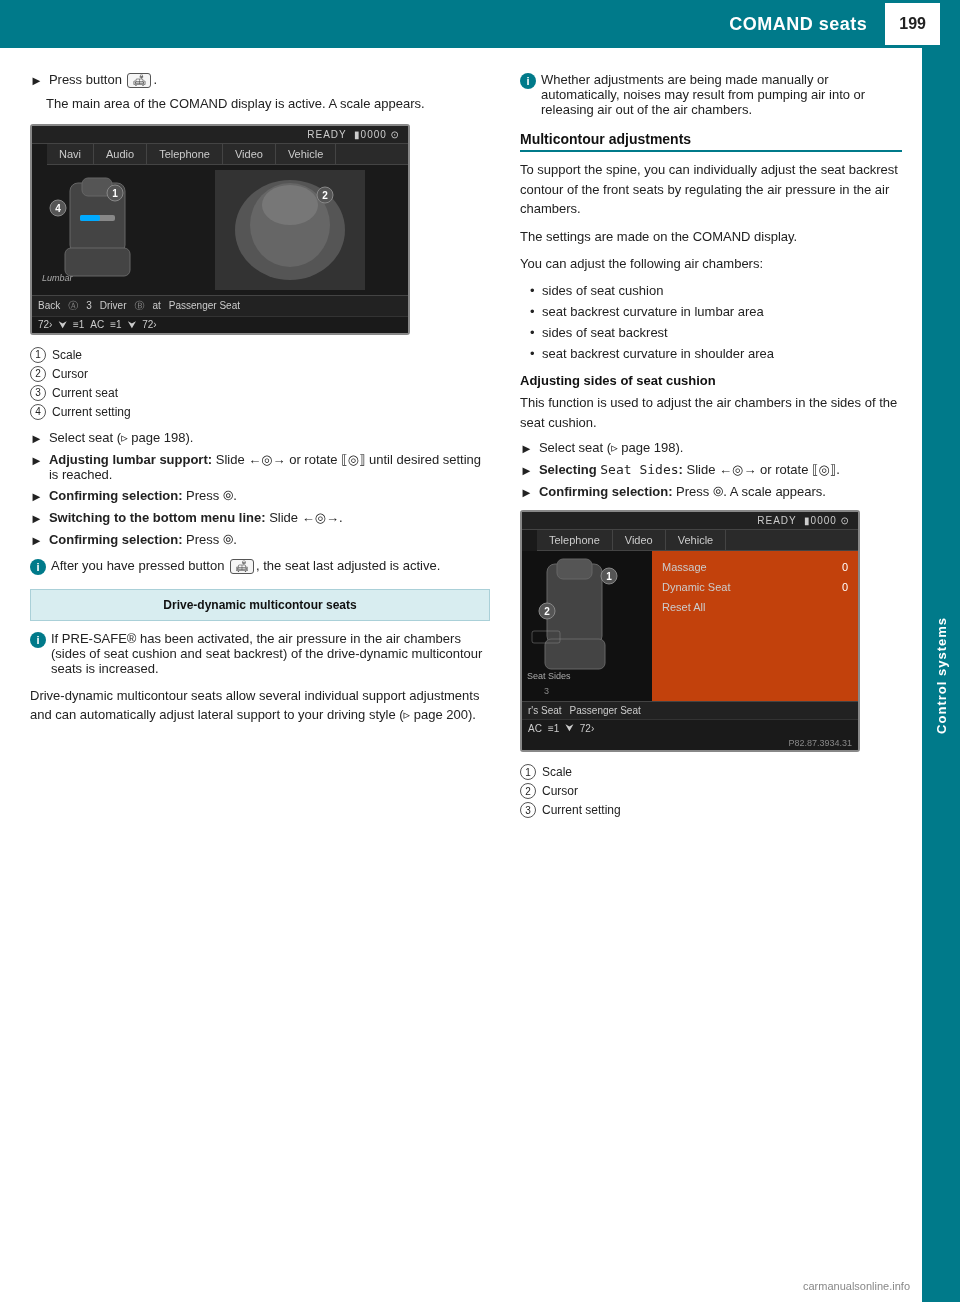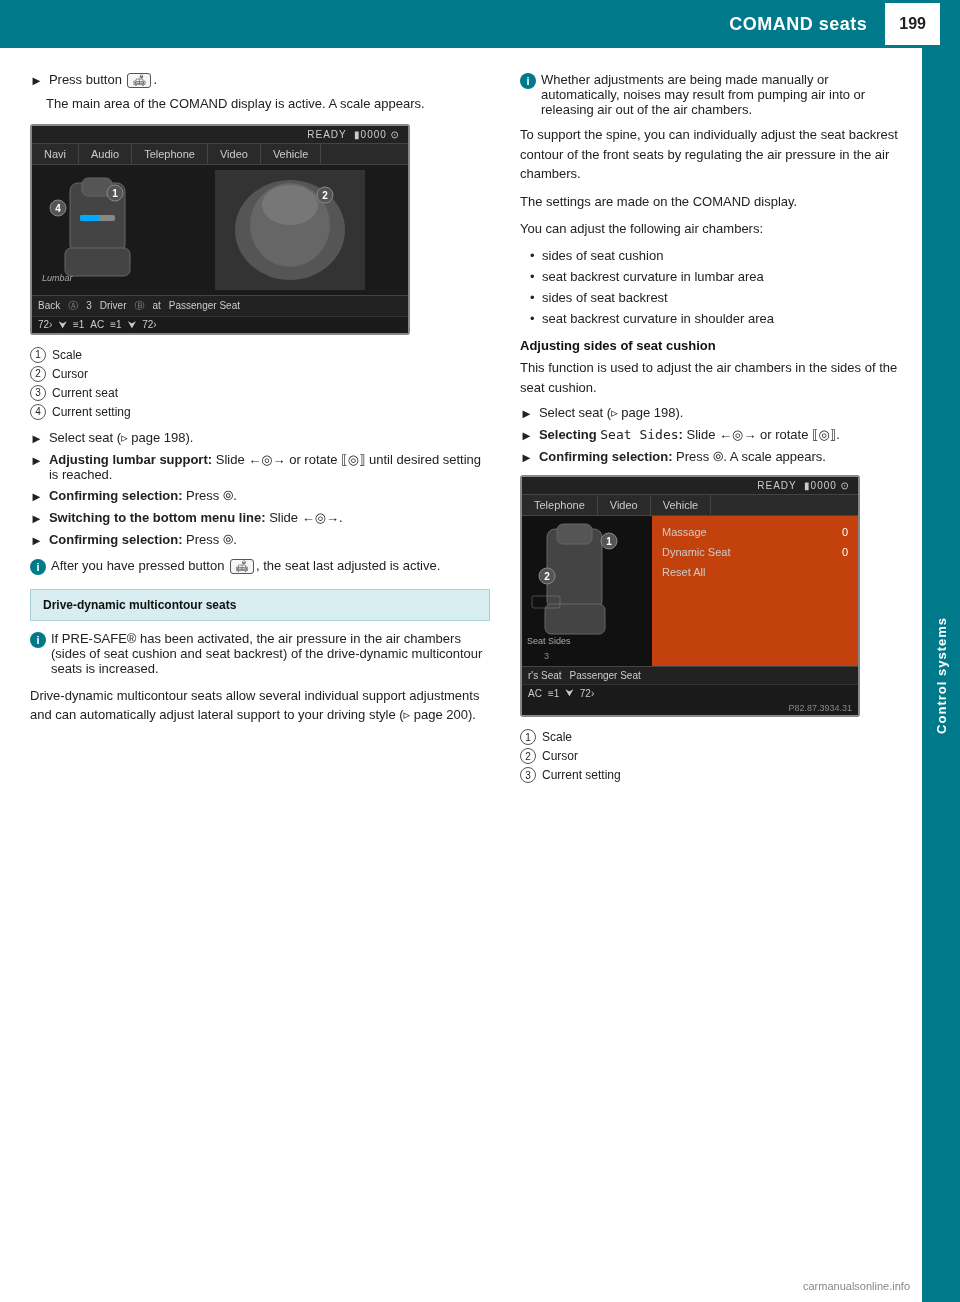--- a/index.html
+++ b/index.html
@@ -127,20 +127,21 @@
     }
     .comand-status {
       font-size: 10px;
       color: #ccc;
       letter-spacing: 1px;
     }
     .comand-nav-bar {
       display: flex;
       background: #2a2a2a;
       border-bottom: 1px solid #444;
+      margin-left: 15px;
     }
     .comand-nav-item {
       padding: 4px 12px;
       font-size: 11px;
       color: #ccc;
       border-right: 1px solid #444;
     }
     .comand-body {
       display: flex;
       height: 130px;
@@ -208,20 +209,21 @@
       flex-shrink: 0;
     }
     
     .drive-dynamic-box {
       background: #d8edf0;
       border: 1px solid #aad0d8;
       padding: 8px 12px;
       margin: 14px 0 10px 0;
       font-size: 12px;
       font-weight: bold;
+      text-align: center;
       color: #111;
     }
     
     .section-heading {
       font-size: 14px;
       font-weight: bold;
       border-bottom: 2px solid #007a8a;
       padding-bottom: 3px;
       margin-bottom: 8px;
       color: #111;
@@ -454,20 +456,23 @@
     <p style="margin-top:10px;">Drive-dynamic multicontour seats allow several individual support adjustments and can automatically adjust lateral support to your driving style (▹ page 200).</p>
   </div>
 
   <div class="right-col">
 
     <div class="info-line">
       <span class="info-icon">i</span>
       <span>Whether adjustments are being made manually or automatically, noises may result from pumping air into or releasing air out of the air chambers.</span>
     </div>
 
+    <div class="section-heading" style="margin-top:14px;">
+      <span>Multicontour adjustments</span>
+    </div>
 
     <p>To support the spine, you can individually adjust the seat backrest contour of the front seats by regulating the air pressure in the air chambers.</p>
     <p>The settings are made on the COMAND display.</p>
     <p>You can adjust the following air chambers:</p>
 
     <ul class="bullet-list">
       <li>sides of seat cushion</li>
       <li>seat backrest curvature in lumbar area</li>
       <li>sides of seat backrest</li>
       <li>seat backrest curvature in shoulder area</li>

